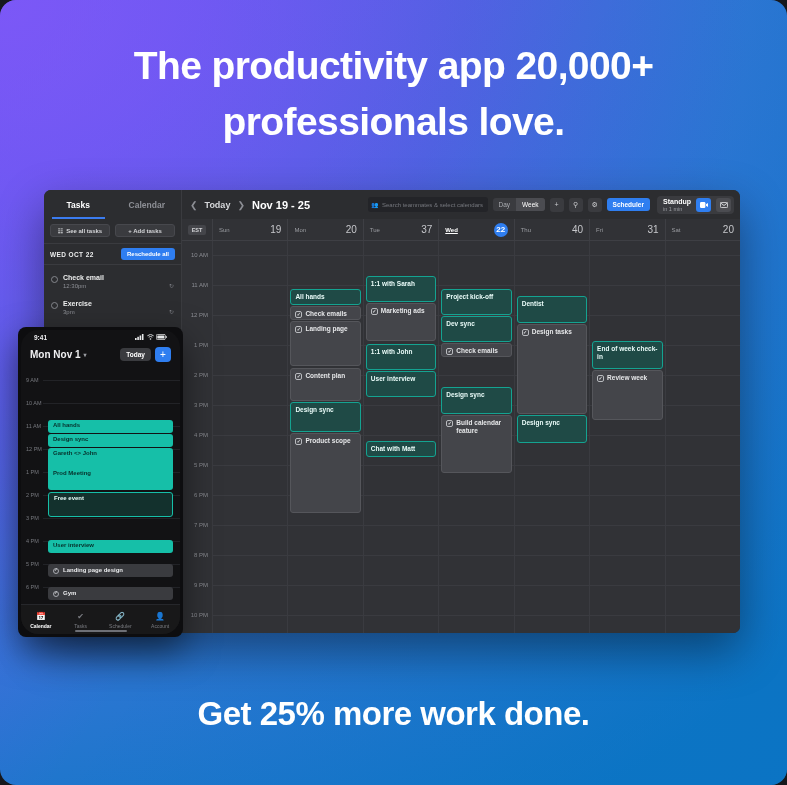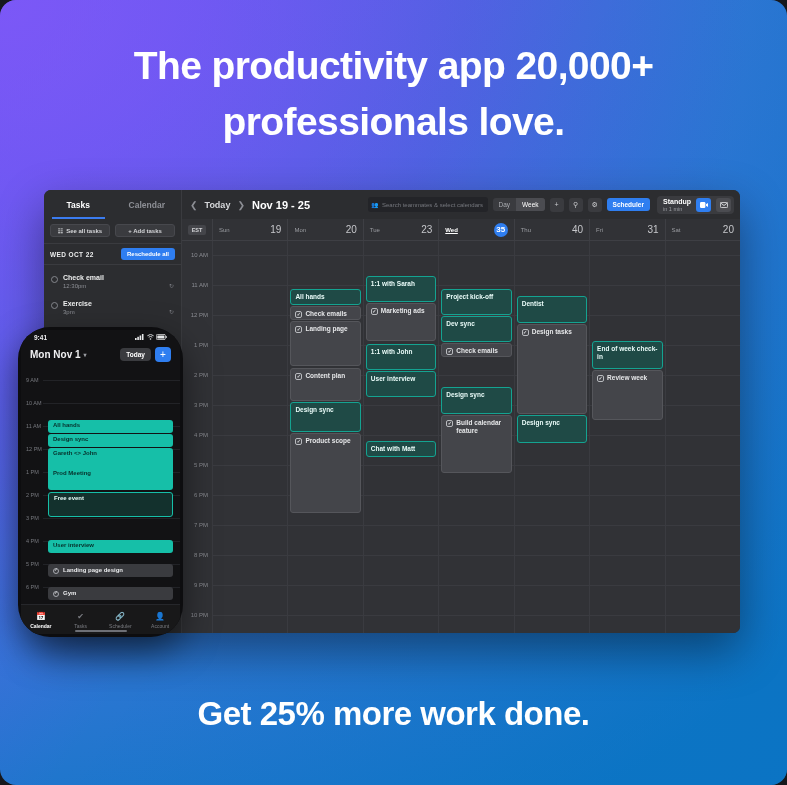--- a/index.html
+++ b/index.html
@@ -146,21 +146,21 @@
   .ev.meet{ background:#1f4a46; border:1px solid #14a391; color:#e9fbf8; }
   .ev.task{ background:#44454a; border:1px solid #55565b; color:#e6e7e9; display:flex; gap:3px; }
   .cbox{
     width:7px;height:7px;border:1px solid #b9bbbf;border-radius:2px;flex:0 0 auto;
     display:flex;align-items:center;justify-content:center;font-size:5px;color:#dfe0e2; margin-top:.5px;
   }
 
   
   #phone{
     position:absolute; left:18px; top:327px; width:165px; height:310px;
-    background:#0d0d0f; border-radius:32px; z-index:4;
+    background:#0d0d0f; border-radius:8px; z-index:4;
     box-shadow:0 14px 34px rgba(0,0,0,.5);
     padding:3px; overflow:hidden;
   }
   .pscreen{ width:100%; height:100%; background:#121214; border-radius:17px; overflow:hidden; display:flex; flex-direction:column; color:#f0f0f2; position:relative; }
   .pstatus{ height:14px; display:flex; align-items:center; justify-content:space-between; padding:0 13px; }
   .ptime{ font-size:6.5px; font-weight:700; }
   .pstat-ic{ display:flex; gap:2.5px; align-items:center; }
   .phead{ display:flex; align-items:center; justify-content:space-between; padding:3px 9px 6px; }
   .pdate{ font-size:10px; font-weight:700; display:flex; align-items:center; gap:3px; }
   .pdate span.cv{ font-size:6px; color:#9b9da2; }
@@ -297,25 +297,25 @@
         <div class="dcell">
               <span class="dname">Sun</span>
               <span class="dnum">19</span>
             </div>
             <div class="dcell">
               <span class="dname">Mon</span>
               <span class="dnum">20</span>
             </div>
             <div class="dcell">
               <span class="dname">Tue</span>
-              <span class="dnum">23</span>
+              <span class="dnum">37</span>
             </div>
             <div class="dcell">
               <span class="dname sel">Wed</span>
-              <span class="dnum sel">35</span>
+              <span class="dnum sel">22</span>
             </div>
             <div class="dcell">
               <span class="dname">Thu</span>
               <span class="dnum">40</span>
             </div>
             <div class="dcell">
               <span class="dname">Fri</span>
               <span class="dnum">31</span>
             </div>
             <div class="dcell">

